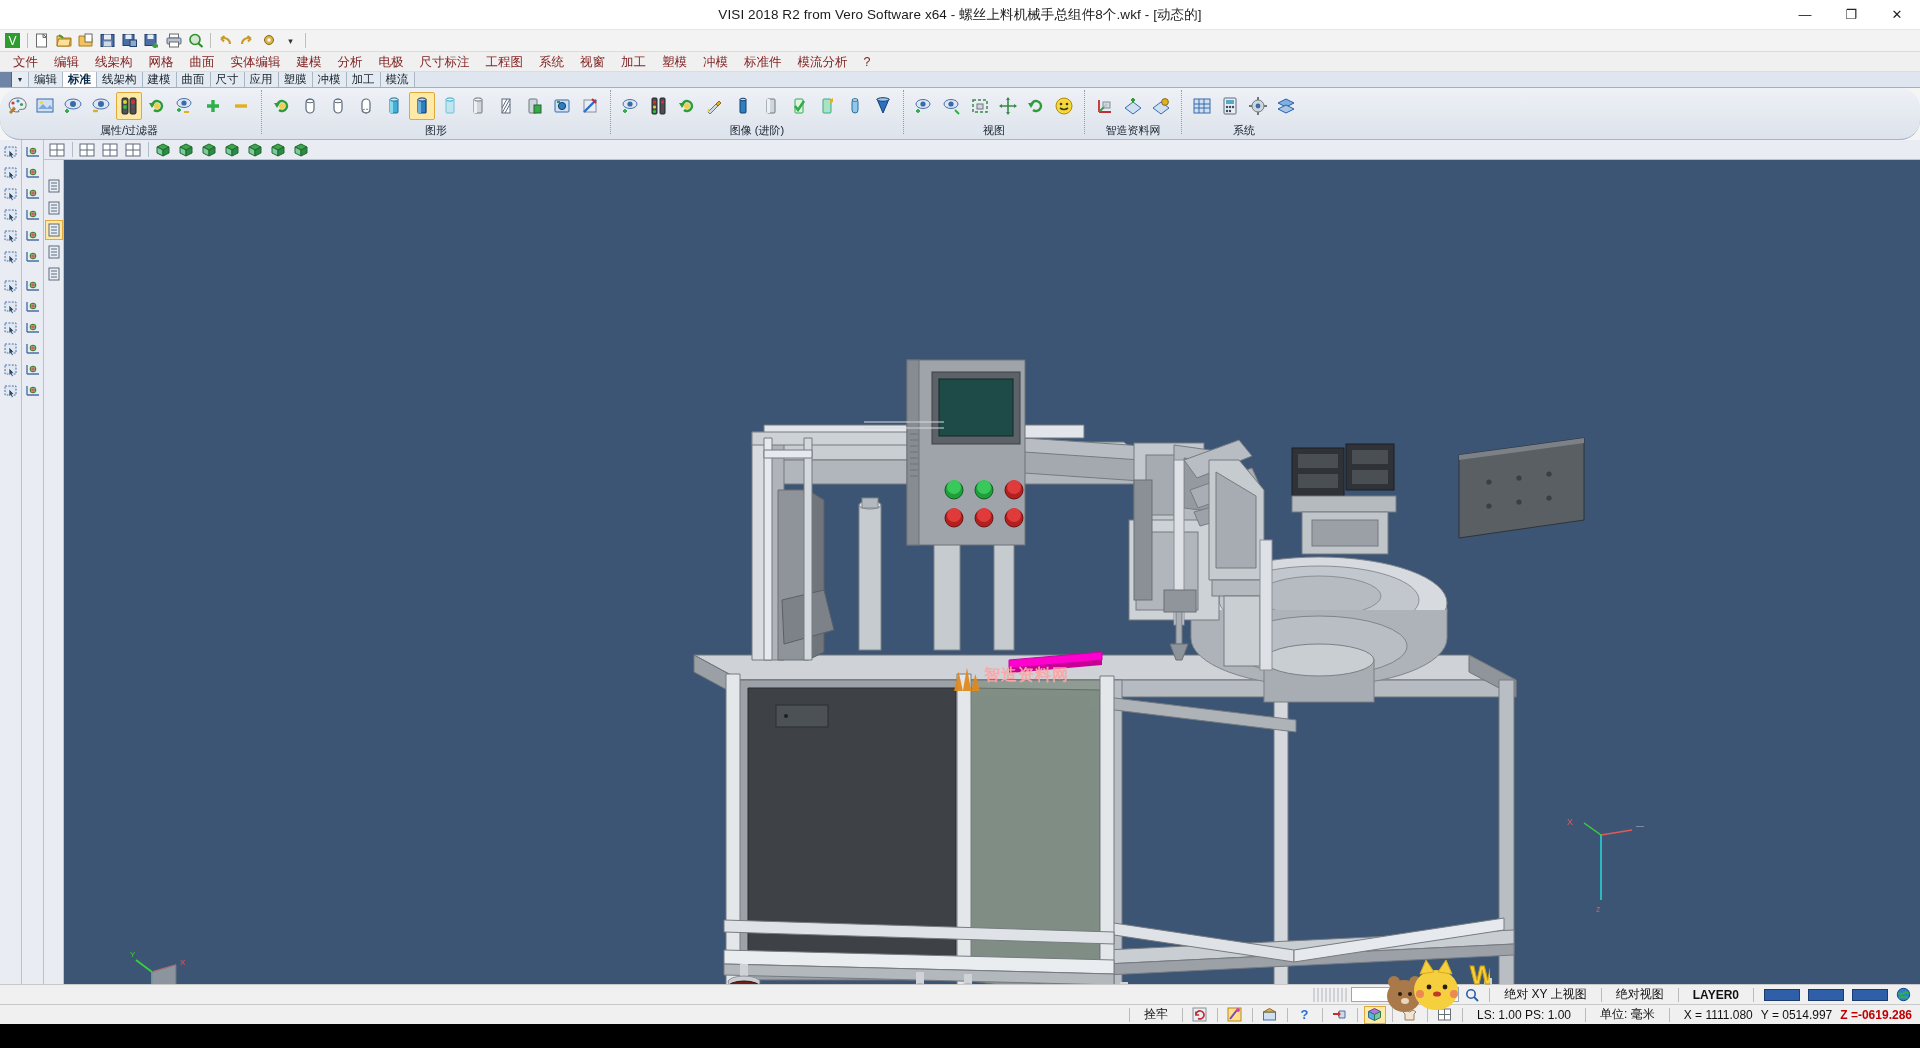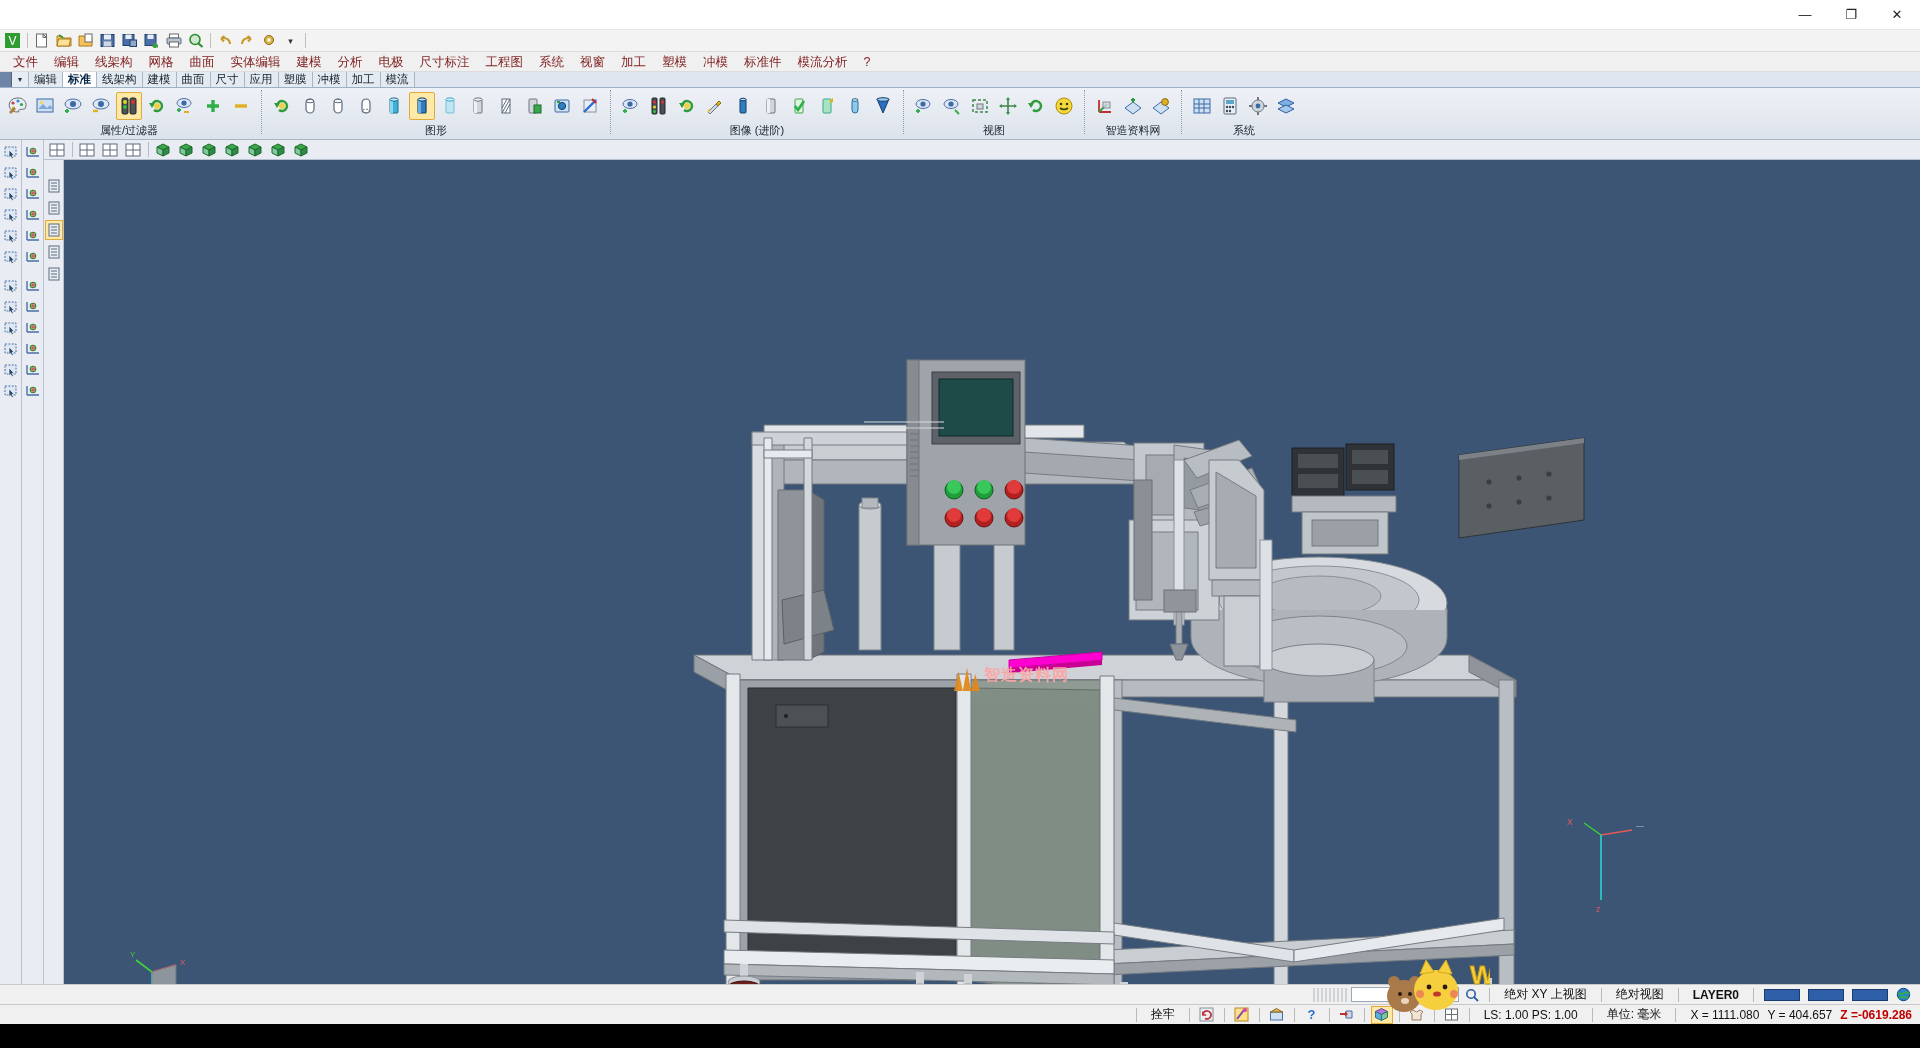--- a/index.html
+++ b/index.html
@@ -95,20 +95,21 @@
   }
   .tab.active { background: #ffffff; font-weight: bold; color: #0a2a4a; }
 
   
   .ribbon {
     height: 52px; min-height: 52px;
     background: linear-gradient(#eef1f6, #dde3ec);
     display: flex; align-items: flex-start;
     border-bottom: 1px solid #a9b5c4;
     position: relative;
+    border-radius: 20px;
   }
   .rgroup { display: flex; flex-direction: column; height: 52px; }
   .rgroup-icons { display: flex; align-items: center; height: 36px; padding: 0 3px; }
   .rgroup-label {
     height: 14px; font-size: 11px; color: #15202b;
     text-align: center; line-height: 13px; white-space: nowrap;
   }
   .rgroup-sep {
     width: 0; border-left: 1px dotted #8d9cb0;
     height: 44px; margin: 2px 3px 0 3px;
@@ -231,20 +232,21 @@
   }
   .no-sel { user-select: none; }
   svg { display: block; }
 </style>
 </head>
 <body>
 
 <div id="app" class="no-sel">
 
   <div class="titlebar">
+    <div class="title-text">VISI 2018 R2 from Vero Software x64 - 螺丝上料机械手总组件8个.wkf - [动态的]</div>
     <div class="win-controls">
       <div class="win-btn">—</div>
       <div class="win-btn">❐</div>
       <div class="win-btn close">✕</div>
     </div>
   </div>
 
   <div class="quickbar">
     <div class="qb-icon">
       <svg width="15" height="15" viewBox="0 0 15 15">
@@ -1344,21 +1346,21 @@
             <line x1="7.5" y1="2" x2="7.5" y2="13" stroke="#6a7076"></line>
             <line x1="1.5" y1="7.5" x2="13.5" y2="7.5" stroke="#6a7076"></line>
           </svg>
       </div>
       <div class="st-sep"></div>
       <div class="st-field">LS: 1.00 PS: 1.00</div>
       <div class="st-sep"></div>
       <div class="st-field">单位: 毫米</div>
       <div class="st-sep"></div>
       <div class="st-field" style="padding-right:4px;">X = 1111.080</div>
-      <div class="st-field" style="padding:0 4px;">Y = 404.657</div>
+      <div class="st-field" style="padding:0 4px;">Y = 0514.997</div>
       <div class="st-field st-red" style="padding:0 8px 0 4px;">Z =-0619.286</div>
     </div>
 
     <div class="mascot" style="left:1370px; top:-30px; width:120px; height:60px;">
       <svg width="120" height="60" viewBox="0 0 120 60">
         <ellipse cx="34" cy="42" rx="17" ry="16" fill="#a9794a"></ellipse>
         <circle cx="24" cy="28" r="6" fill="#a9794a"></circle>
         <circle cx="45" cy="28" r="6" fill="#a9794a"></circle>
         <circle cx="30" cy="40" r="2" fill="#2b1c10"></circle>
         <circle cx="40" cy="40" r="2" fill="#2b1c10"></circle>

